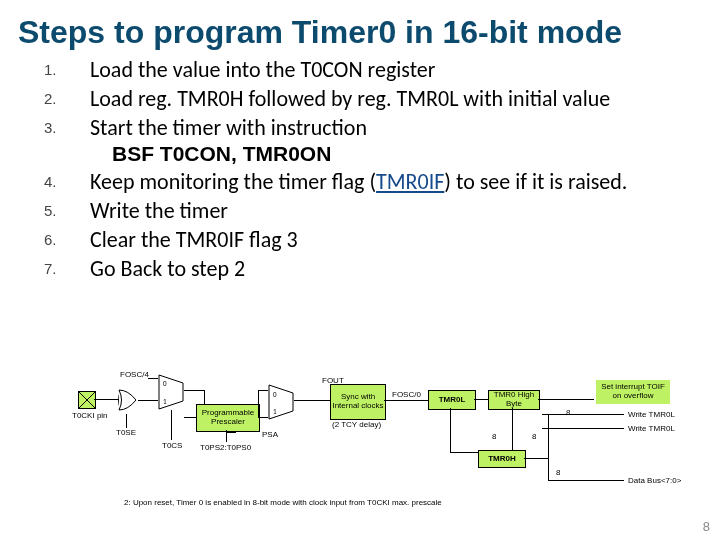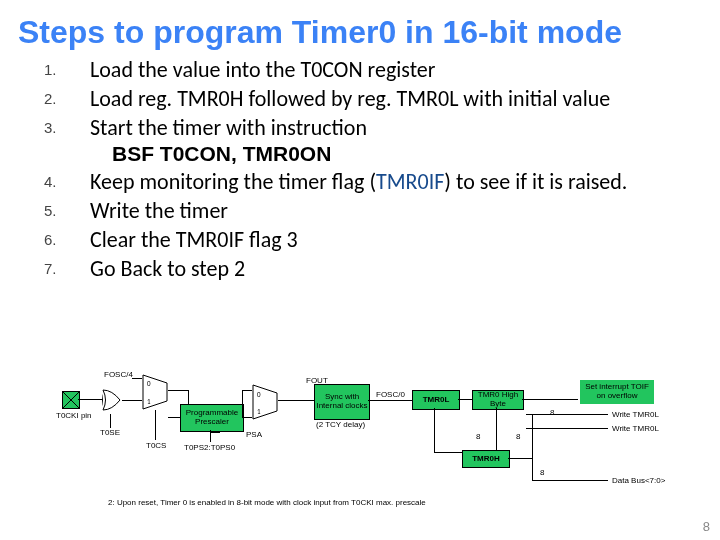--- a/index.html
+++ b/index.html
@@ -10,21 +10,21 @@
     background: #fff;
     font-family: Calibri, "Segoe UI", Arial, sans-serif;
     color: #000;
     overflow: hidden;
     position: relative;
   }
   .title {
     font-family: "Lucida Sans", "Lucida Sans Unicode", "Trebuchet MS", sans-serif;
     font-weight: 700;
     font-size: 32px;
-    color: #3b82f6;
+    color: #0c4a6e;
     padding: 14px 0 0 18px;
     letter-spacing: 0px;
   }
   ol.steps {
     margin: 6px 0 0 0;
     padding: 0 20px 0 90px;
     counter-reset: step;
     list-style: none;
   }
   ol.steps > li {
@@ -45,37 +45,38 @@
   }
   .instr {
     display: block;
     margin-left: 22px;
     font-weight: 700;
     font-family: "Lucida Sans", "Lucida Sans Unicode", "Trebuchet MS", sans-serif;
     font-size: 21px;
   }
   .linkish {
     color: #174a8c;
+    text-decoration: underline;
     text-align: center;
   }
   .diagram {
     position: absolute;
-    left: 56px;
+    left: 72px;
     top: 370px;
     width: 616px;
     height: 150px;
     background: #fff;
   }
   .box {
     position: absolute;
     border: 1px solid #000;
     font-size: 8px;
     font-family: Arial, sans-serif;
     text-align: center;
-    background: #22c55e;
+    background: #bef264;
     display: flex;
     align-items: center;
     justify-content: center;
     line-height: 1.1;
   }
   .lbl {
     position: absolute;
     font-size: 8px;
     font-family: Arial, sans-serif;
     color: #000;

